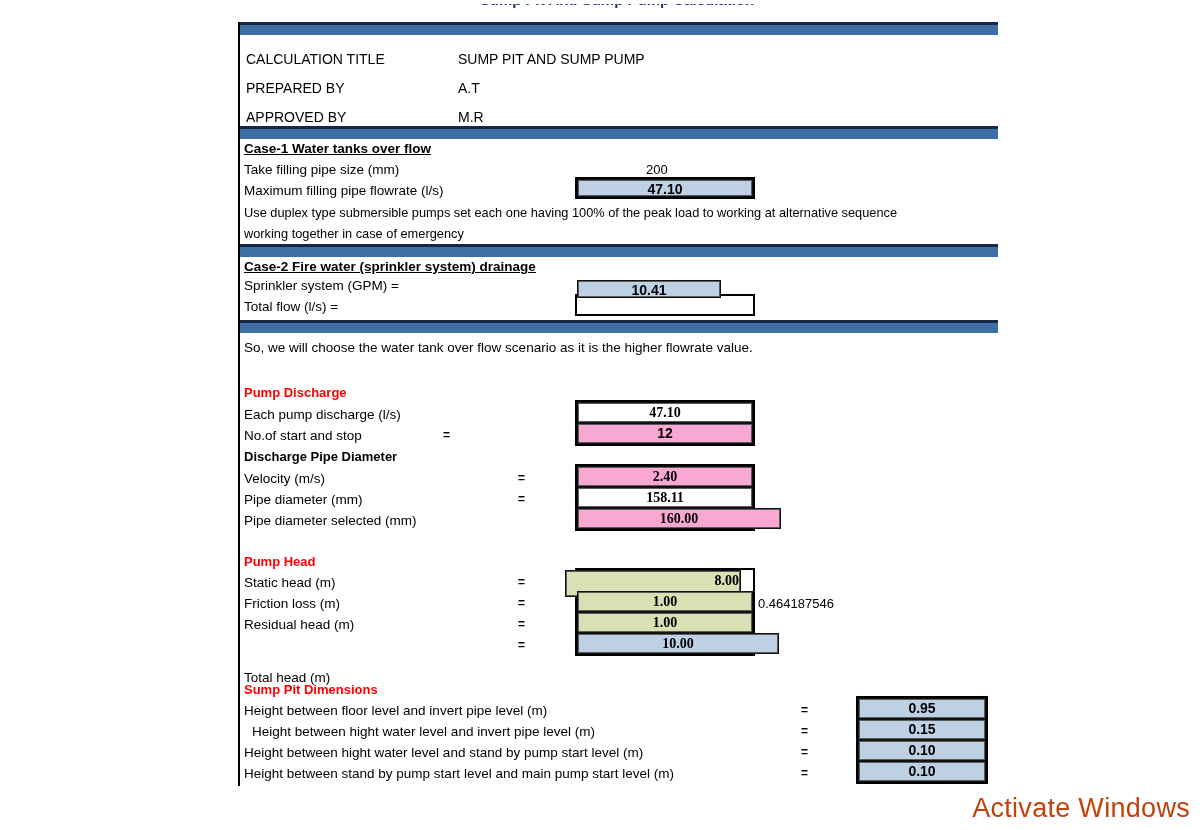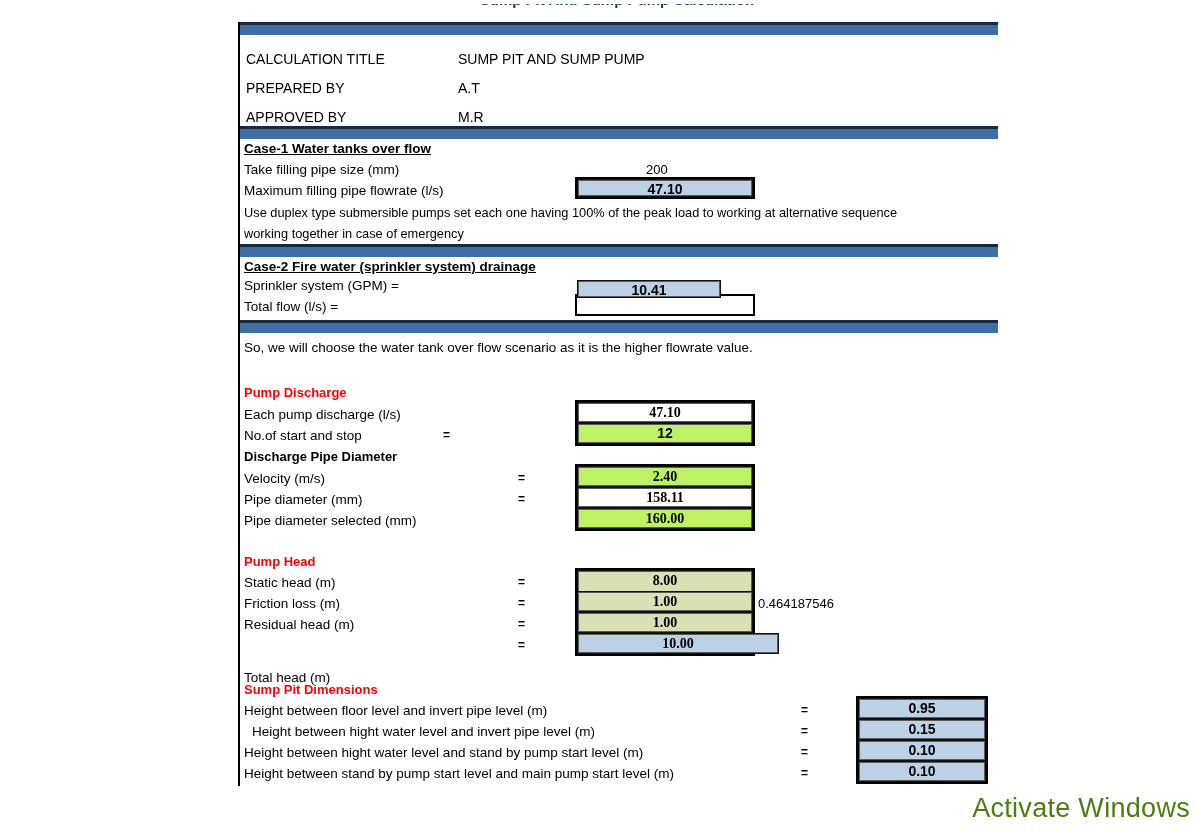--- a/index.html
+++ b/index.html
@@ -105,21 +105,21 @@
     box-sizing: border-box;
     text-align: center;
     font-family: "Liberation Serif", serif;
     font-weight: bold;
     font-size: 14px;
     line-height: 17px;
     border: 1px solid #5a5a5a;
     box-shadow: 0 0 0 1px #111111;
   }
   .vbox.blue   { background: #bdd0e4; }
-  .vbox.pink   { background: #bef264; }
+  .vbox.pink   { background: #f9a8d4; }
   .vbox.green  { background: #d9e0b4; }
   .vbox.white  { background: #ffffff; }
 
   
   .vbox.sans {
     font-family: "Liberation Sans", sans-serif;
     font-size: 14px;
     font-weight: bold;
   }
 
@@ -130,21 +130,21 @@
     border: 2px solid #000000;
   }
 
   
   .watermark {
     position: absolute;
     right: 10px;
     bottom: 6px;
     font-family: "Liberation Sans", sans-serif;
     font-size: 27px;
-    color: #4d7c0f;
+    color: #c2410c;
     letter-spacing: 0.3px;
     white-space: nowrap;
   }
 </style>
 </head>
 <body>
 
 <div class="clipped-title">
   <span>Sump Pit And Sump Pump Calculation</span>
 </div>
@@ -208,39 +208,39 @@
   <div class="txt eq" style="left:278px; top:449px;">=</div>
 
   <div class="txt" style="left:4px; top:470px;">Pipe diameter (mm)</div>
   <div class="txt eq" style="left:278px; top:470px;">=</div>
 
   <div class="txt" style="left:4px; top:491px;">Pipe diameter selected (mm)</div>
 
   <div class="shell" style="left:335px; top:442px; width:180px; height:67px;"></div>
   <div class="vbox pink" style="left:338px; top:445px; width:174px; height:19px;">2.40</div>
   <div class="vbox white" style="left:338px; top:466px; width:174px; height:19px;">158.11</div>
-  <div class="vbox pink" style="left:338px; top:487px; width:174px; height:19px;">160.00</div>
+  <div class="vbox pink" style="left:338px; top:487px; width:202px; height:19px;">160.00</div>
 
   <div class="txt red-head" style="left:4px; top:532px;">Pump Head</div>
 
   <div class="txt" style="left:4px; top:553px;">Static head (m)</div>
   <div class="txt eq" style="left:278px; top:553px;">=</div>
 
   <div class="txt" style="left:4px; top:574px;">Friction loss (m)</div>
   <div class="txt eq" style="left:278px; top:574px;">=</div>
   <div class="txt plain-num" style="left:518px; top:574px;">0.464187546</div>
 
   <div class="txt" style="left:4px; top:595px;">Residual head (m)</div>
   <div class="txt eq" style="left:278px; top:595px;">=</div>
 
   <div class="txt" style="left:4px; top:648px;">Total head (m)</div>
   <div class="txt eq" style="left:278px; top:616px;">=</div>
 
   <div class="shell" style="left:335px; top:546px; width:180px; height:88px;"></div>
-  <div class="vbox green" style="left:338px; top:549px; width:174px; height:25px;">8.00</div>
+  <div class="vbox green" style="left:326px; top:549px; width:174px; height:25px;text-align:right;">8.00</div>
   <div class="vbox green" style="left:338px; top:570px; width:174px; height:19px;">1.00</div>
   <div class="vbox green" style="left:338px; top:591px; width:174px; height:19px;">1.00</div>
   <div class="vbox blue" style="left:338px; top:612px; width:200px; height:19px;">10.00</div>
 
   <div class="txt red-head" style="left:4px; top:660px;">Sump Pit Dimensions</div>
 
   <div class="txt" style="left:4px; top:681px;">Height between floor level and invert pipe level (m)</div>
   <div class="txt eq" style="left:561px; top:681px;">=</div>
 
   <div class="txt" style="left:4px; top:702px;margin-left:8px;">Height between hight water level and invert pipe level (m)</div>

